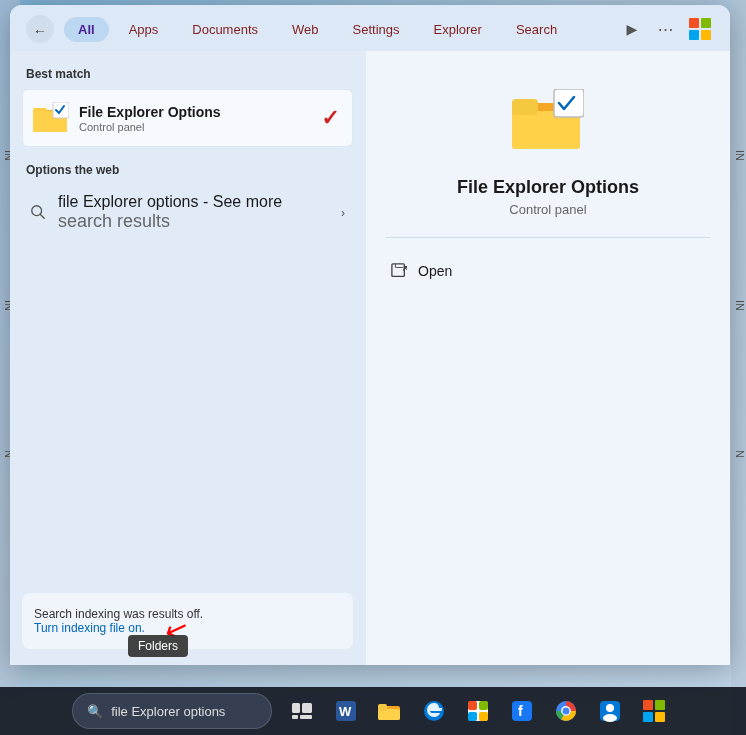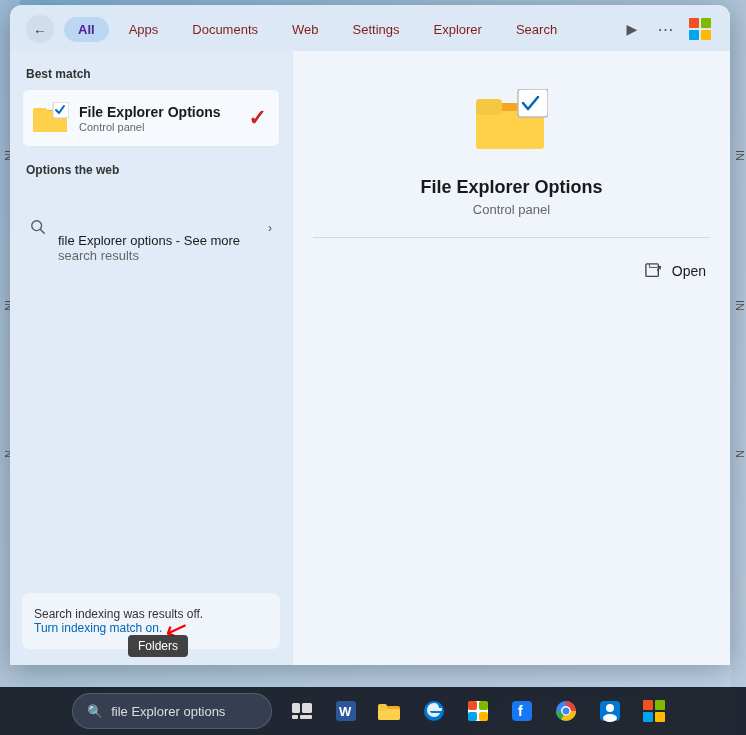--- a/index.html
+++ b/index.html
@@ -125,21 +125,21 @@
 
     
     .content-area {
       display: flex;
       flex: 1;
       overflow: hidden;
     }
 
     
     .left-panel {
-      width: 282px;
+      width: 355px;
       background: rgba(225, 235, 247, 0.9);
       padding: 16px 12px;
       overflow-y: auto;
       display: flex;
       flex-direction: column;
       justify-content: space-between;
     }
 
     .section-label {
       font-size: 12px;
@@ -215,31 +215,30 @@
       margin-right: 10px;
       color: #555;
       flex-shrink: 0;
     }
 
     .web-search-text {
       flex: 1;
     }
 
     .web-search-main {
-      font-size: 13px;
+      font-size: 16px;
       color: #1a1a1a;
-      margin-top: 40px;
     }
 
     .web-search-main span.query {
       font-weight: 500;
     }
 
     .web-search-see-more {
-      font-size: 13px;
+      font-size: 18px;
       color: #666;
     }
 
     .web-search-arrow {
       color: #555;
       font-size: 12px;
     }
 
     
     .bottom-notice {
@@ -313,21 +312,20 @@
       margin-bottom: 16px;
     }
 
     .action-item {
       display: flex;
       align-items: center;
       width: 100%;
       padding: 8px 4px;
       cursor: pointer;
       border-radius: 4px;
-      justify-content: flex-end;
     }
 
     .action-icon {
       width: 18px;
       height: 18px;
       margin-right: 10px;
       color: #444;
       display: flex;
       align-items: center;
       justify-content: center;
@@ -521,21 +519,21 @@
               <div class="web-search-main">
                 <span class="query">file Explorer options</span><span> - See more</span>
               </div>
               <div class="web-search-see-more">search results</div>
             </div>
             <div class="web-search-arrow">›</div>
           </div>
 
           <div class="bottom-notice">
             <div>Search indexing was results off.</div>
-            <a class="turn-on-link">Turn indexing match on.</a>
+            <a class="turn-on-link">Turn indexing file on.</a>
           </div>
 
         </div>
 
         <div class="right-panel">
           <div class="detail-icon">
             <svg width="72" height="65" viewBox="0 0 72 65">
               <rect x="0" y="14" width="68" height="46" rx="4" fill="#F5A623"></rect>
               <rect x="0" y="22" width="68" height="38" rx="4" fill="#FFD04A"></rect>
               <rect x="0" y="10" width="26" height="16" rx="4" fill="#F5C842"></rect>

